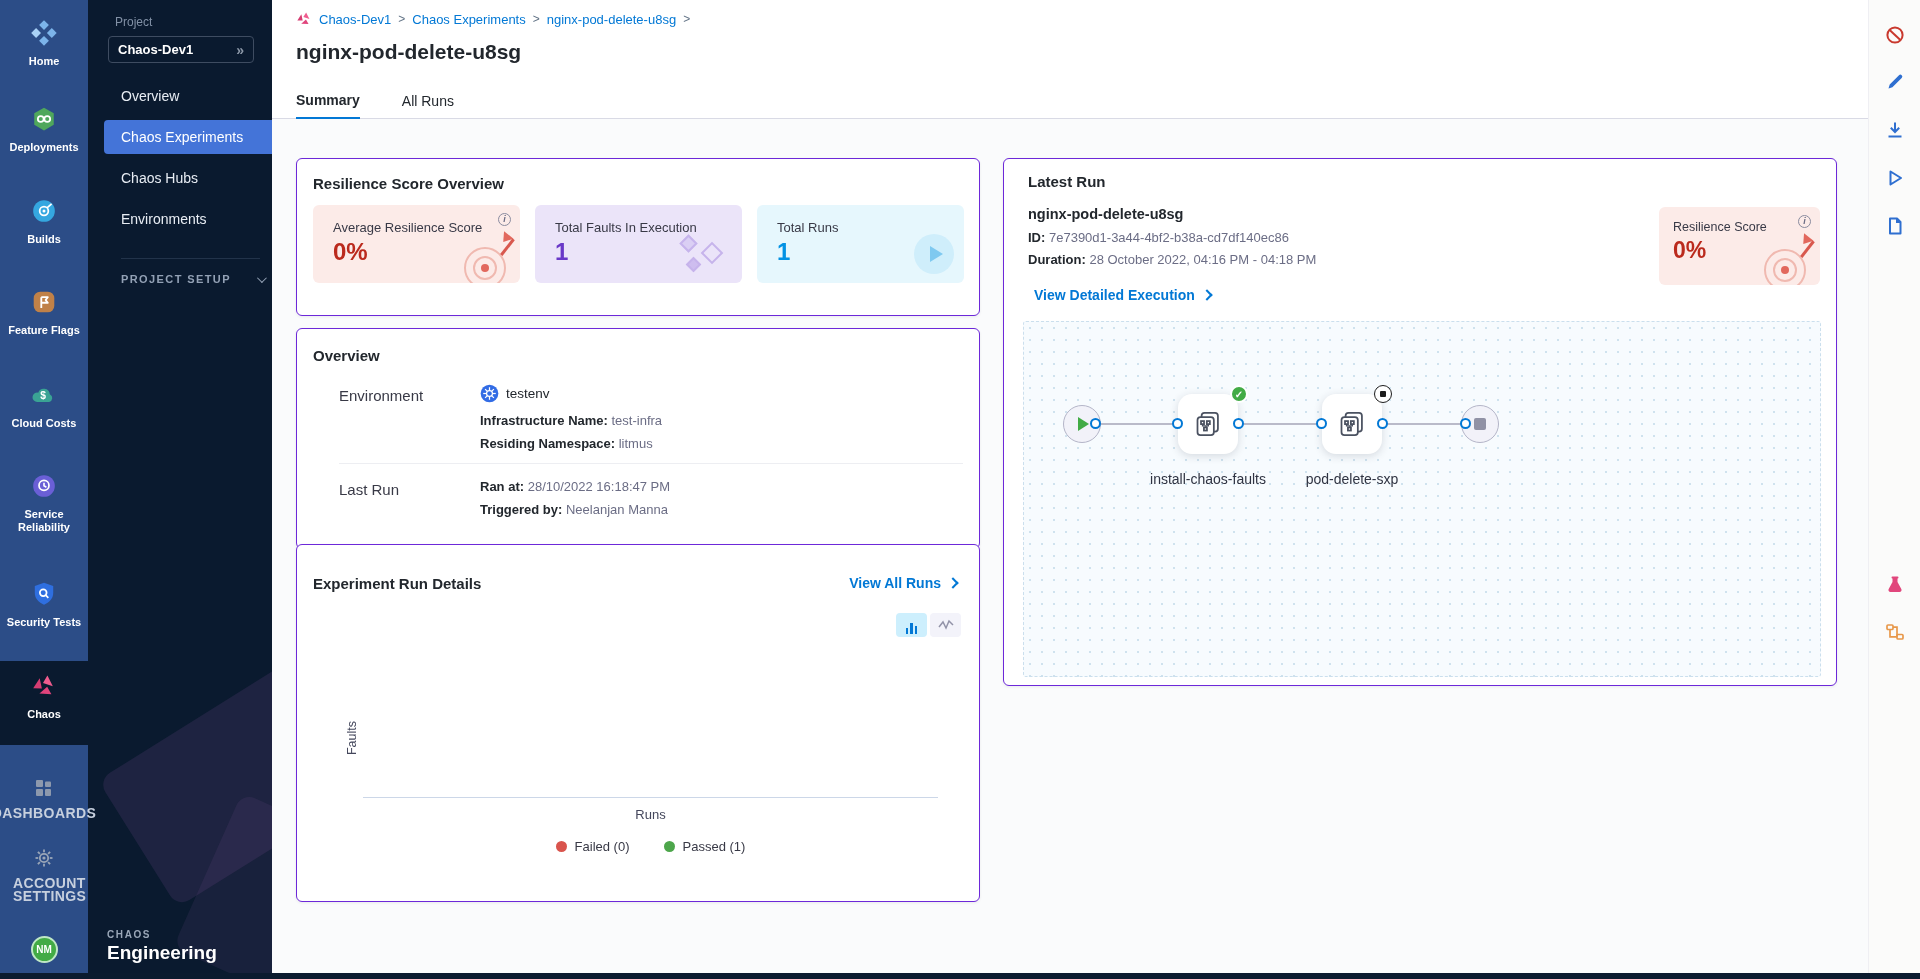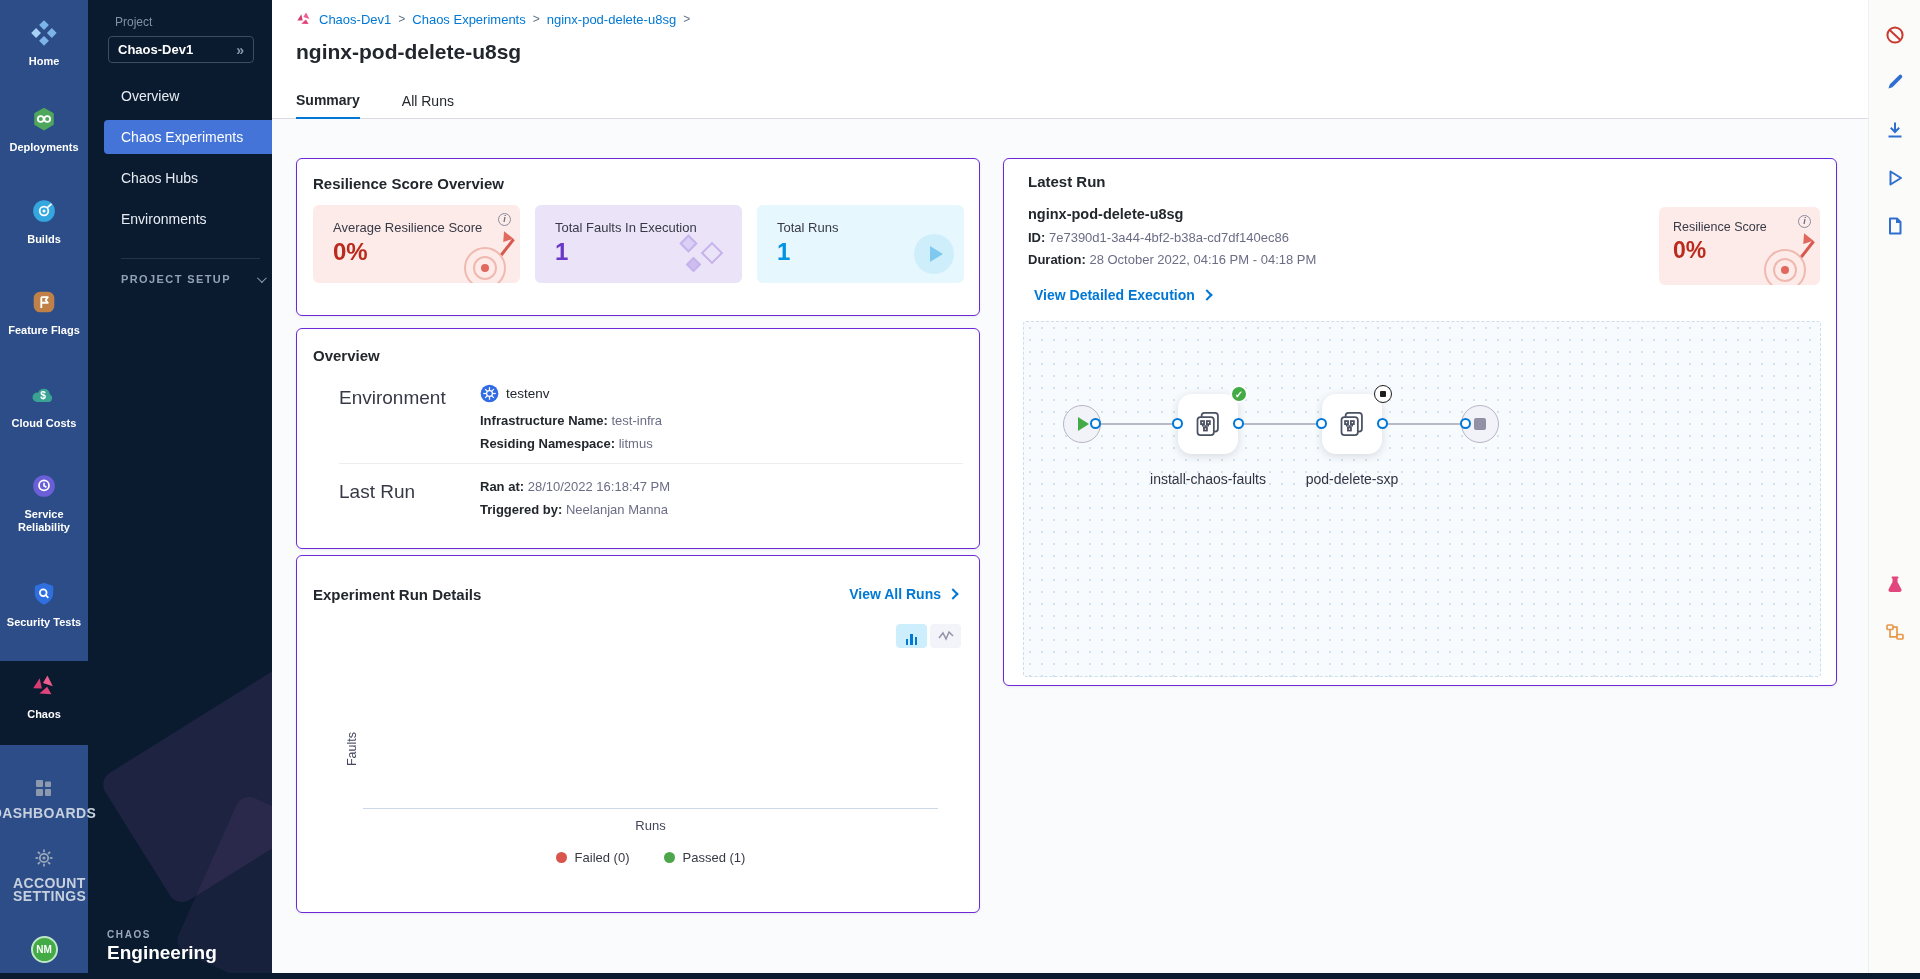--- a/index.html
+++ b/index.html
@@ -62,21 +62,21 @@
   .art-target .dartf { position:absolute; right:0px; top:-3px; width:0; height:0; border-left:6px solid transparent; border-right:6px solid transparent; border-top:9px solid #e2685d; transform:rotate(38deg); }
   .art-cubes i { position:absolute; border:2px solid #c2aeea; transform:rotate(45deg); }
   .art-cubes { position:absolute; right:10px; bottom:4px; width:56px; height:46px; opacity:.9; }
   .art-cubes i:nth-child(1){ left:6px; top:4px; width:13px; height:13px; background:#d9ccf3; }
   .art-cubes i:nth-child(2){ left:28px; top:12px; width:16px; height:16px; }
   .art-cubes i:nth-child(3){ left:12px; top:26px; width:11px; height:11px; background:#cbb9ee; }
   .art-play { position:absolute; right:10px; bottom:9px; width:40px; height:40px; background:#cfeefb; border-radius:50%; display:flex; align-items:center; justify-content:center; }
   .art-play i { width:0; height:0; border-top:8px solid transparent; border-bottom:8px solid transparent; border-left:13px solid #7fc9f0; margin-left:4px; }
 
   
-  .ov-label-col { position:absolute; left:42px; font-size:19px; color:#383946; }
+  .ov-label-col { position:absolute; left:42px; font-size:15px; color:#383946; }
   .kv { font-size:13px; }
   .kv b { color:#22272d; font-weight:700;margin-top:7px; }
   .kv span.val { color:#6b6d85; }
   .ov-divider { position:absolute; left:42px; right:16px; top:134px; border-top:1px solid #edeef2; }
 
   
   .link-blue { color:#0278d5; font-weight:700; font-size:14px; display:inline-flex; align-items:center; gap:8px; cursor:pointer; }
   .chev-right { width:8px; height:8px; border-right:2.5px solid #0278d5; border-top:2.5px solid #0278d5; transform:rotate(45deg); }
   .toggle-group { position:absolute; right:18px; top:68px; display:flex; gap:3px; }
   .toggle-btn { width:31px; height:24px; border-radius:4px; display:flex; align-items:center; justify-content:center; cursor:pointer; }
@@ -349,21 +349,21 @@
       <div class="kv" style="position:absolute; left:183px; top:150px;">
         <b>Ran at:</b>
         <span class="val">28/10/2022 16:18:47 PM</span>
       </div>
       <div class="kv" style="position:absolute; left:183px; top:173px;">
         <b>Triggered by:</b>
         <span class="val">Neelanjan Manna</span>
       </div>
     </section>
 
-    <section class="card" style="left:24px; top:436px; width:684px; height:358px;">
+    <section class="card" style="left:24px; top:425px; width:684px; height:358px;">
       <div class="card-title" style="position:absolute; left:16px; top:30px;">Experiment Run Details</div>
       <a class="link-blue" style="position:absolute; right:22px; top:30px;">
         <span>View All Runs</span>
         <i class="chev-right"></i>
       </a>
 
       <div class="toggle-group">
         <div class="toggle-btn on">
             <span class="bars"><i style="height:6px"></i><i style="height:11px"></i><i style="height:8px"></i></span>
           </div>

